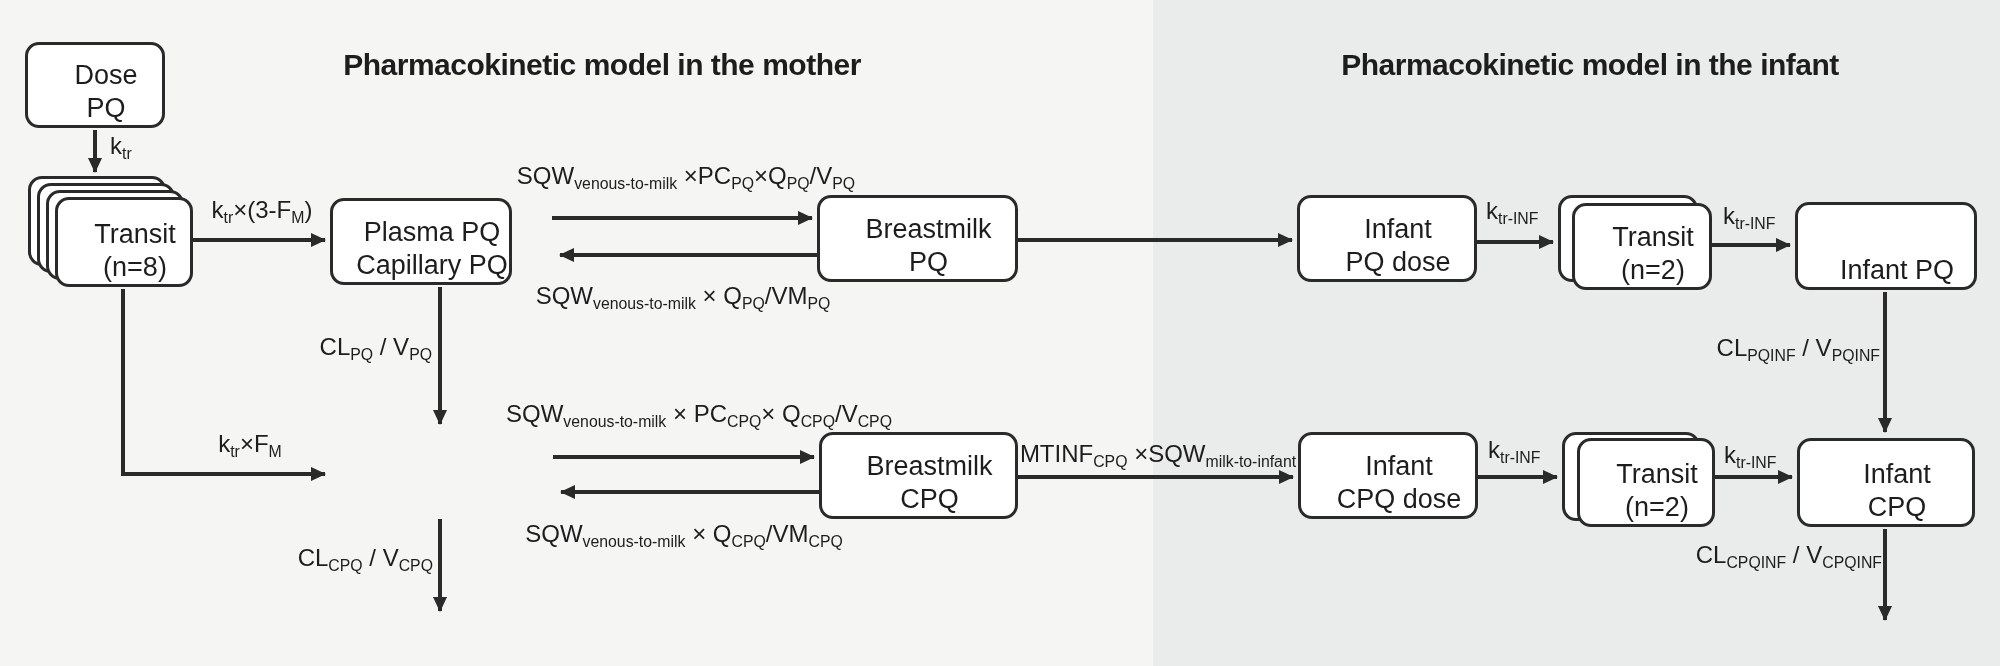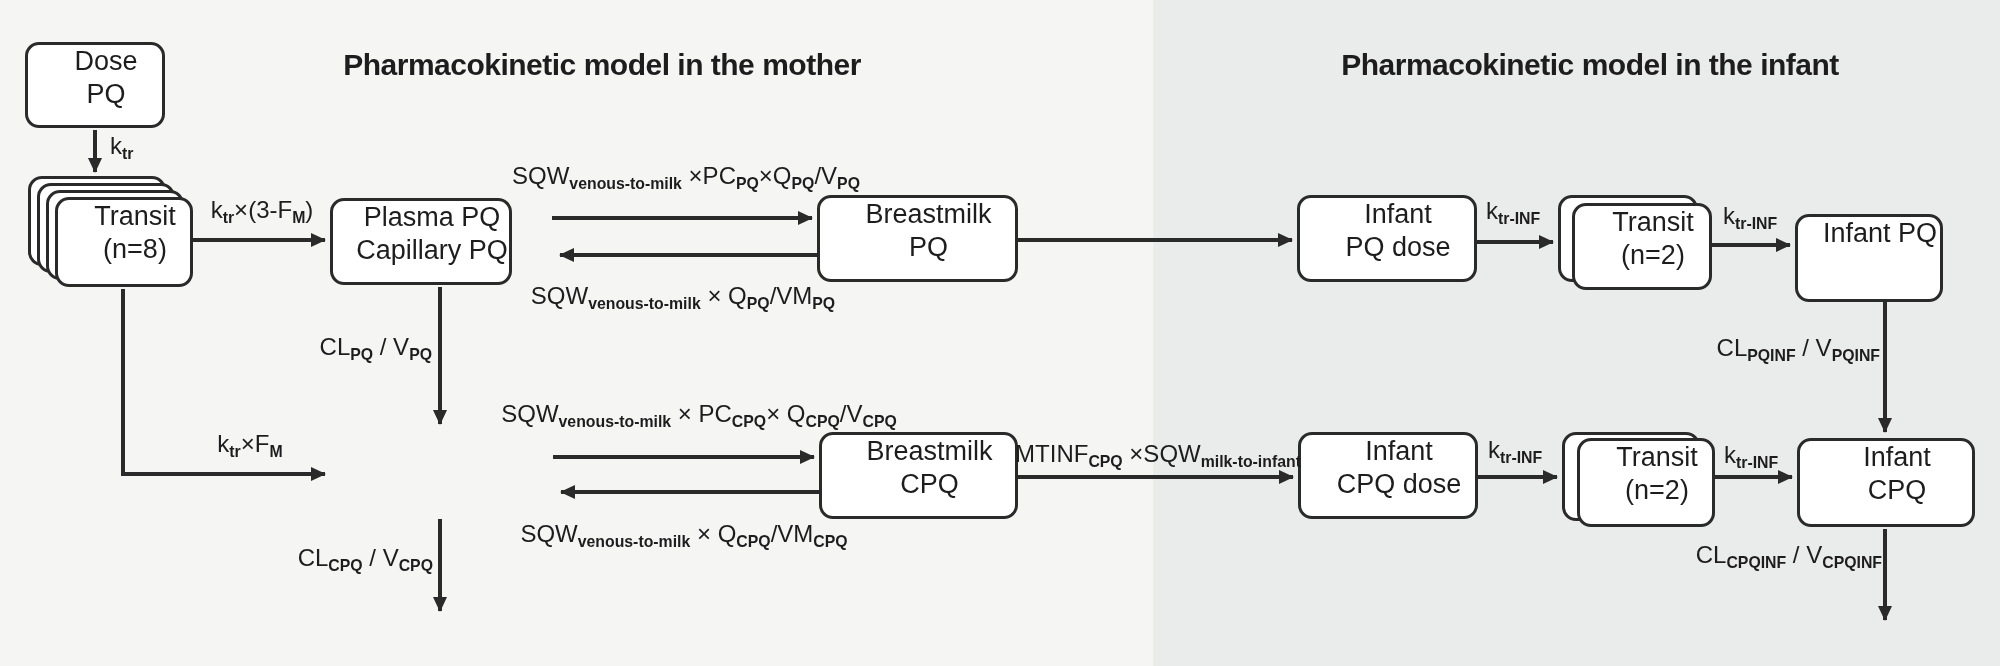--- a/index.html
+++ b/index.html
@@ -13,29 +13,29 @@
     position:absolute; left:1153px; top:0; width:847px; height:666px;
     background:#eaebeb;
   }
   .title {
     position:absolute; top:48px; font-size:30px; font-weight:bold;
     letter-spacing:-0.5px; white-space:nowrap; transform:translateX(-50%);
   }
   .box {
     position:absolute; background:#ffffff; border:3.5px solid #2a2a2a;
     border-radius:14px; box-sizing:border-box;
-    display:flex; flex-direction:column; align-items:center; justify-content:flex-start;
+    display:flex; flex-direction:column; align-items:center; justify-content:flex-end;
     font-size:27px; line-height:1.22; text-align:center;padding-left:22px;
   }
   .card {
     position:absolute; background:#ffffff; border:3.5px solid #2a2a2a;
     border-radius:14px; box-sizing:border-box;
   }
   .lbl { position:absolute; font-size:24px; white-space:nowrap; }
-  .lbl sub { font-size:0.66em; vertical-align:-0.3em;font-weight:bold; }
+  .lbl sub { font-size:0.66em; vertical-align:-0.3em; }
   .ctr { transform:translateX(-50%); }
   svg.arrows { position:absolute; left:0; top:0; pointer-events:none; }
   svg.arrows line, svg.arrows polyline {
     stroke:#2a2a2a; stroke-width:4; fill:none;
   }
 </style>
 </head>
 <body>
 
 <div class="canvas">
@@ -97,21 +97,21 @@
     <div>Infant</div>
     <div>PQ dose</div>
   </div>
 
   <div class="card" style="left:1558px;top:195px;width:140px;height:87px"></div>
   <div class="box" style="left:1572px;top:203px;width:140px;height:87px">
     <div>Transit</div>
     <div>(n=2)</div>
   </div>
 
-  <div class="box" style="left:1795px;top:214px;width:148px;height:88px">
+  <div class="box" style="left:1795px;top:202px;width:182px;height:88px">
     <div>Infant PQ</div>
   </div>
 
 
   <div class="box" style="left:819px;top:432px;width:199px;height:87px">
     <div>Breastmilk</div>
     <div>CPQ</div>
   </div>
 
   <div class="box" style="left:1298px;top:432px;width:180px;height:87px">

